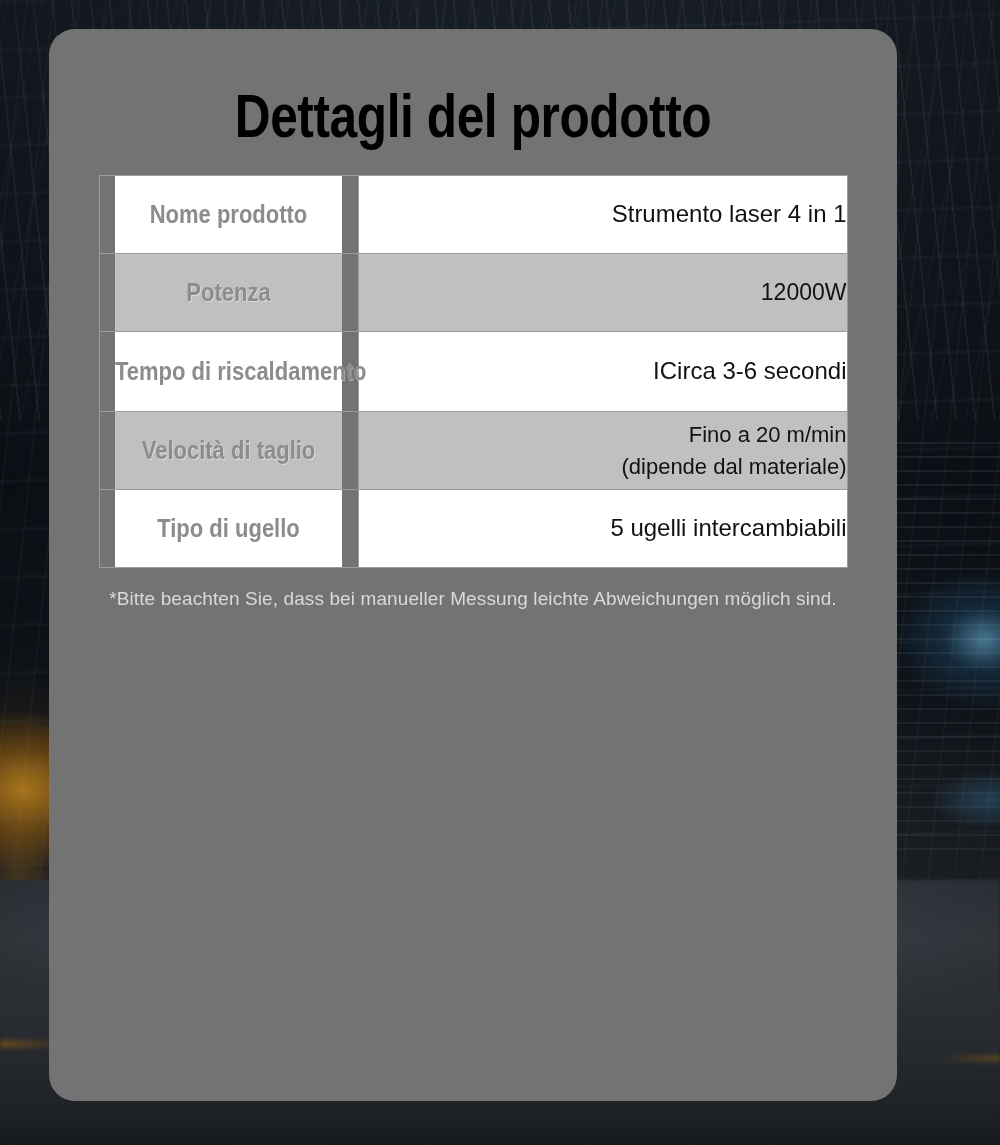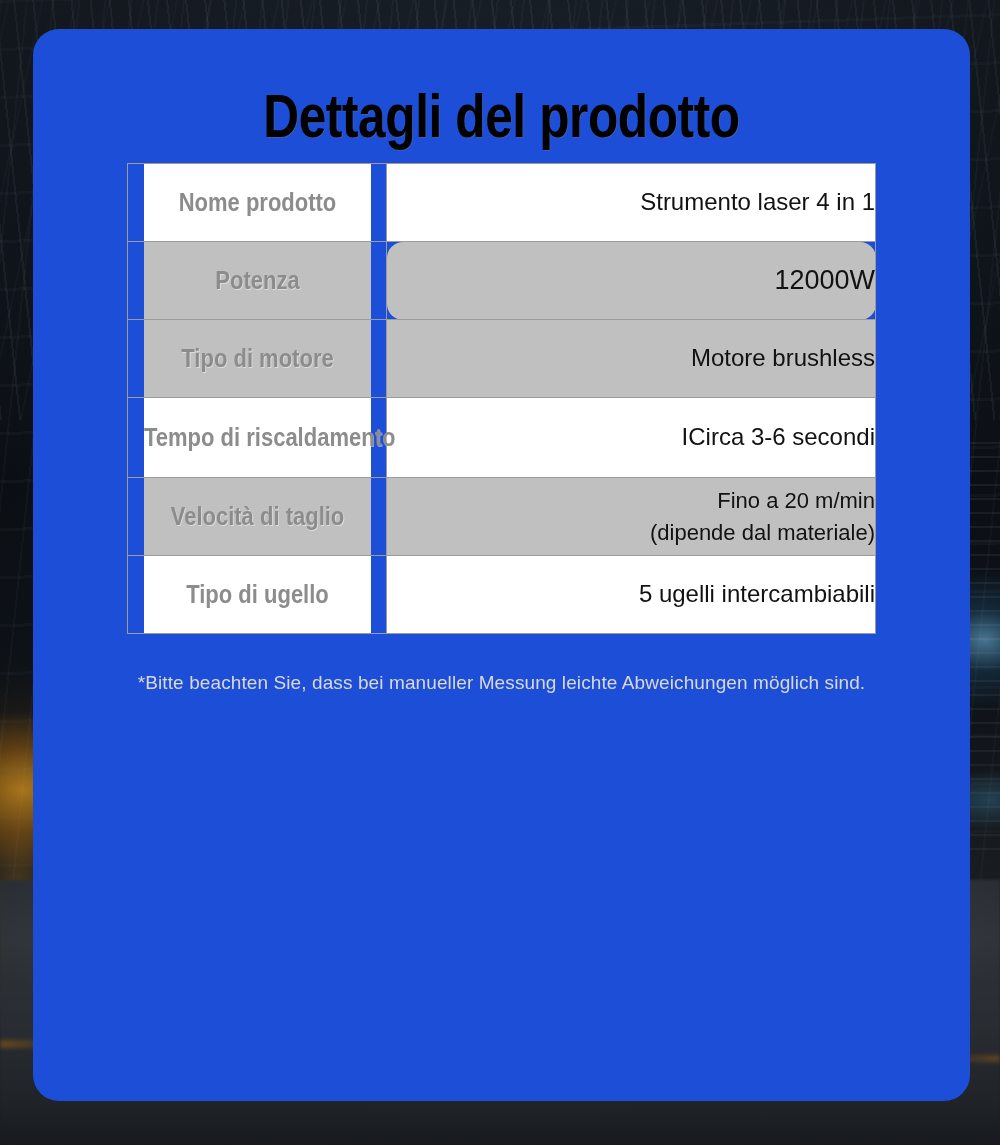--- a/index.html
+++ b/index.html
@@ -77,25 +77,25 @@
   }
   .bg-vignette {
     position: absolute;
     inset: 0;
     background: radial-gradient(ellipse 800px 700px at 500px 420px, rgba(0,0,0,0) 30%, rgba(0,0,0,0.45) 100%);
   }
 
   
   .card {
     position: absolute;
-    left: 33px;
+    left: 49px;
     top: 29px;
-    width: 937px;
+    width: 848px;
     height: 1072px;
-    background: #1d4ed8;
+    background: #737373;
     border-radius: 26px;
     z-index: 2;
     overflow: hidden;
   }
 
   .page-title {
     text-align: center;
     margin-top: 56px;
     font-family: "Liberation Sans Narrow", "Liberation Sans", sans-serif;
     font-weight: 700;
@@ -104,21 +104,21 @@
     color: #000000;
     letter-spacing: -0.5px;
     transform: scaleX(0.80);
     transform-origin: center center;
     white-space: nowrap;
     text-shadow: 1px 1px 0 rgba(120,120,120,0.35);
   }
 
   
   .spec-table {
-    margin: 16px auto 0 auto;
+    margin: 28px auto 0 auto;
     width: 749px;
     border-collapse: collapse;
     table-layout: fixed;
   }
   .spec-table td {
     border: 1px solid #9b9b9b;
     vertical-align: middle;
     padding: 0;
   }
   .spec-table tr.shade td { background: #c0c0c0; }
@@ -144,35 +144,35 @@
     line-height: 1.42;
     color: #121212;
     padding: 13px 14px;
     white-space: pre-line;
   }
   tr.r-name   td.cell-value,
   tr.r-power  td.cell-value,
   tr.r-motor  td.cell-value,
   tr.r-heat   td.cell-value,
   tr.r-nozzle td.cell-value { font-size: 24px; }
-  tr.r-power td.cell-value { font-size: 27px; border-radius: 16px; }
+  tr.r-power td.cell-value { font-size: 23px; }
 
   tr.r-name   td { height: 78px; }
   tr.r-power  td { height: 78px; }
   tr.r-func   td { height: 80px; }
   tr.r-motor  td { height: 78px; }
   tr.r-heat   td { height: 80px; }
   tr.r-speed  td { height: 78px; }
   tr.r-nozzle td { height: 78px; }
   tr.r-mat    td { height: 78px; }
   tr.r-mode   td { height: 78px; }
   tr.r-feat   td { height: 78px; }
 
   .footnote {
-    margin-top: 38px;
+    margin-top: 20px;
     text-align: center;
     font-family: "Liberation Sans", sans-serif;
     font-size: 19px;
     color: #d9d9d9;
     letter-spacing: 0.1px;
   }
 </style>
 </head>
 <body>
 
@@ -197,24 +197,20 @@
         <td class="cell-label">Nome prodotto</td>
         <td class="cell-value">Strumento laser 4 in 1</td>
       </tr>
 
       <tr class="shade r-power">
         <td class="cell-label">Potenza</td>
         <td class="cell-value">12000W</td>
       </tr>
 
 
-      <tr class="shade r-motor">
-        <td class="cell-label">Tipo di motore</td>
-        <td class="cell-value">Motore brushless</td>
-      </tr>
 
       <tr class="plain r-heat">
         <td class="cell-label">Tempo di riscaldamento</td>
         <td class="cell-value">ICirca 3-6 secondi</td>
       </tr>
 
       <tr class="shade r-speed">
         <td class="cell-label">Velocità di taglio</td>
         <td class="cell-value">Fino a 20 m/min
 (dipende dal materiale)</td>

